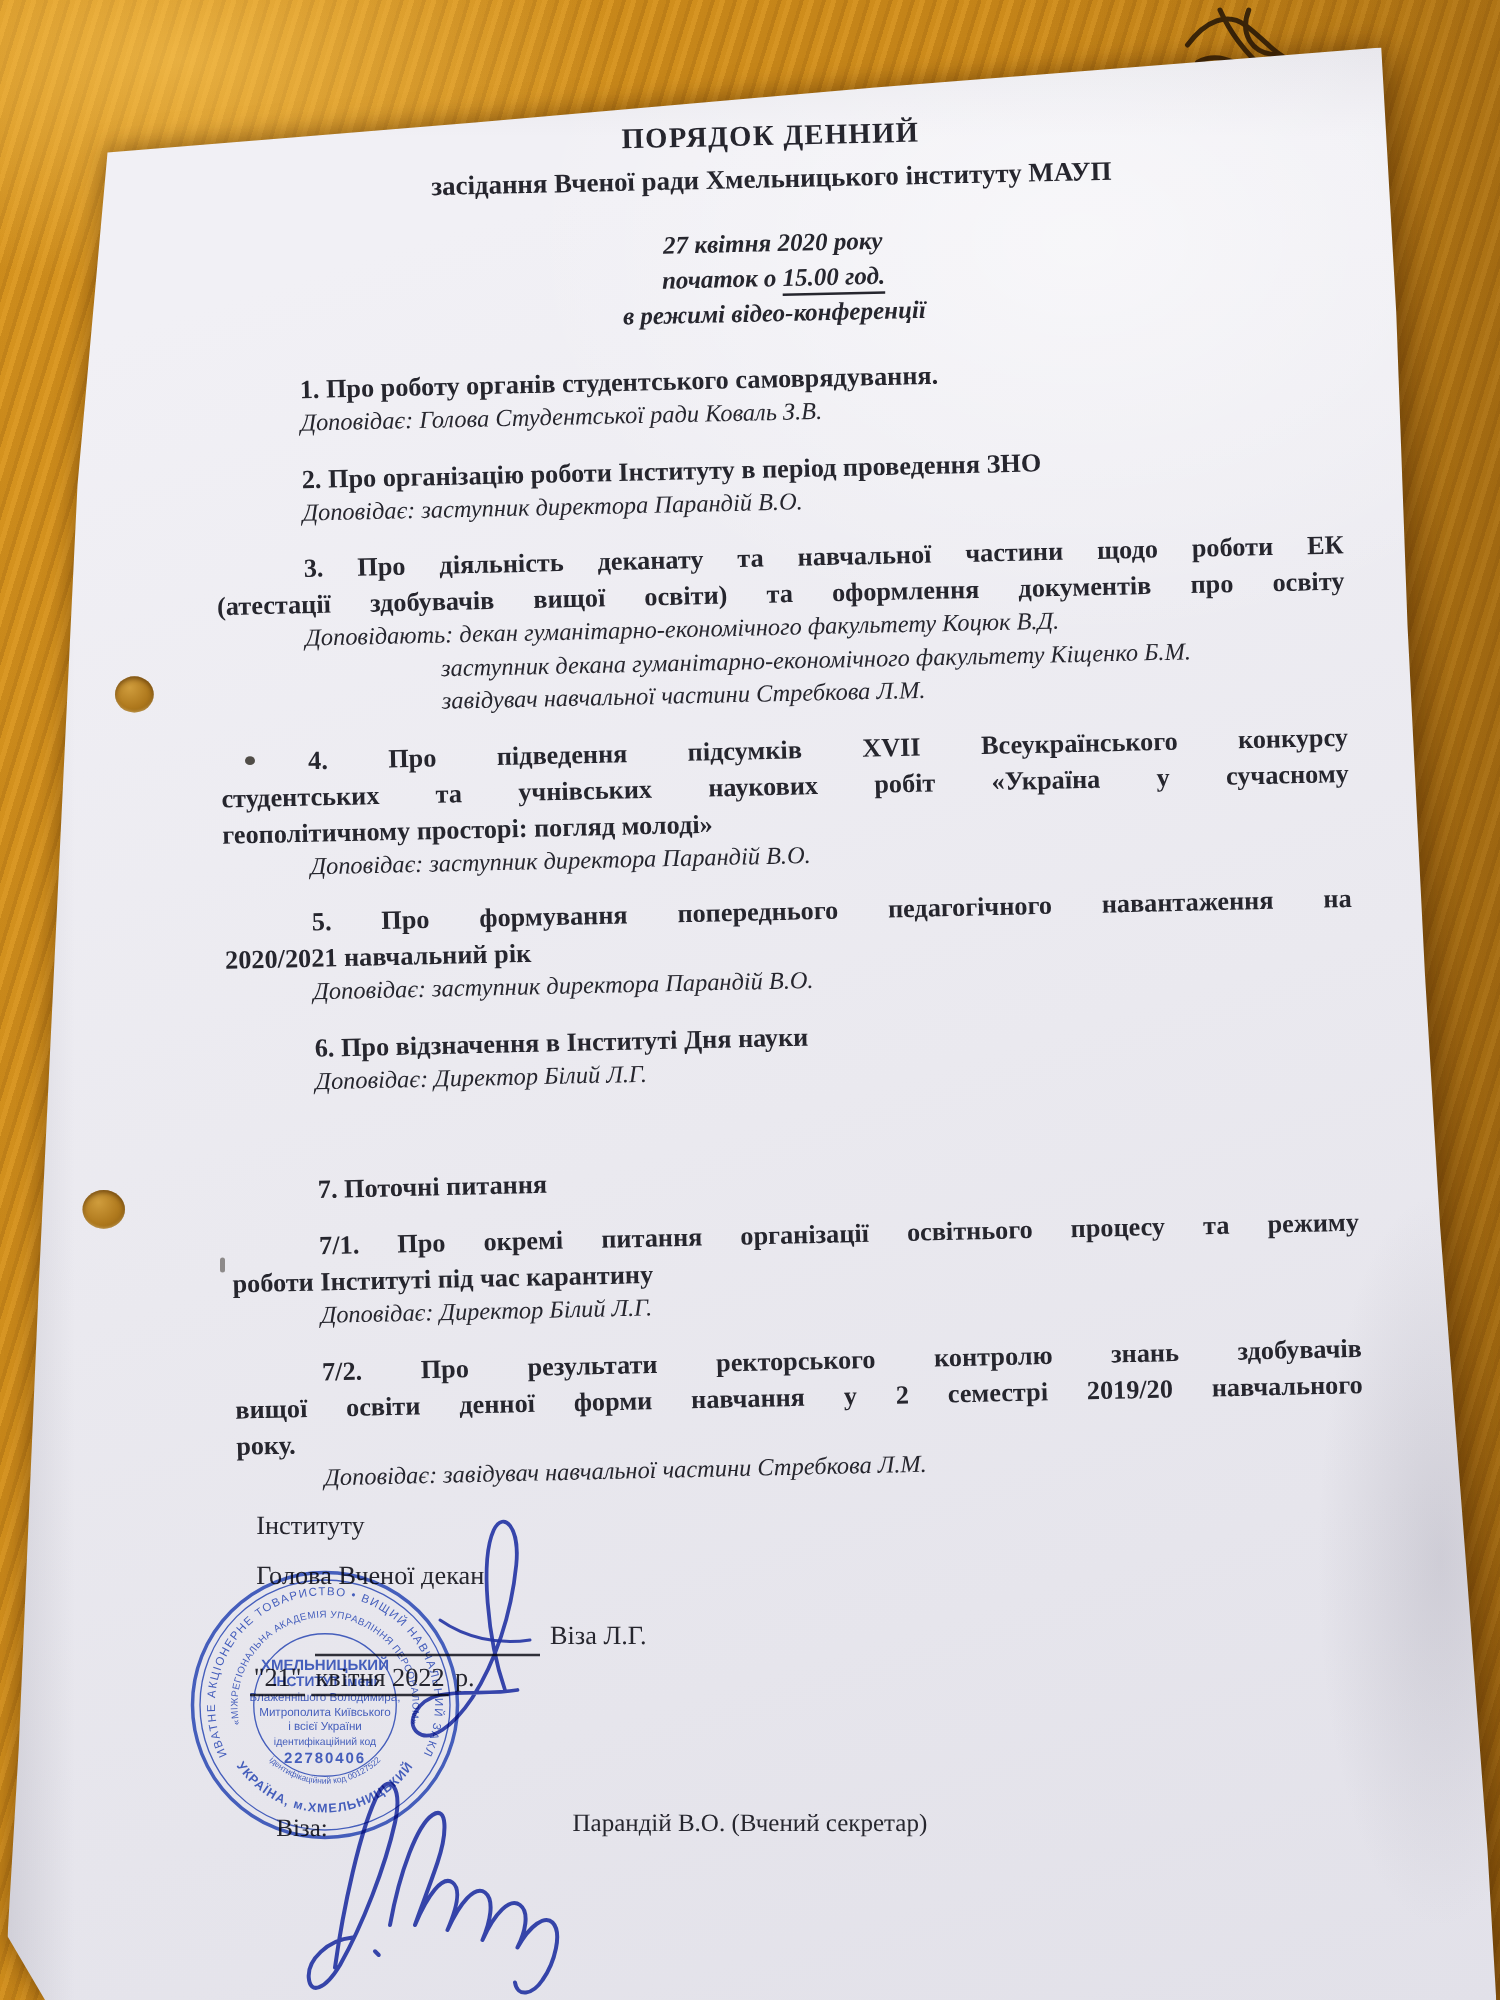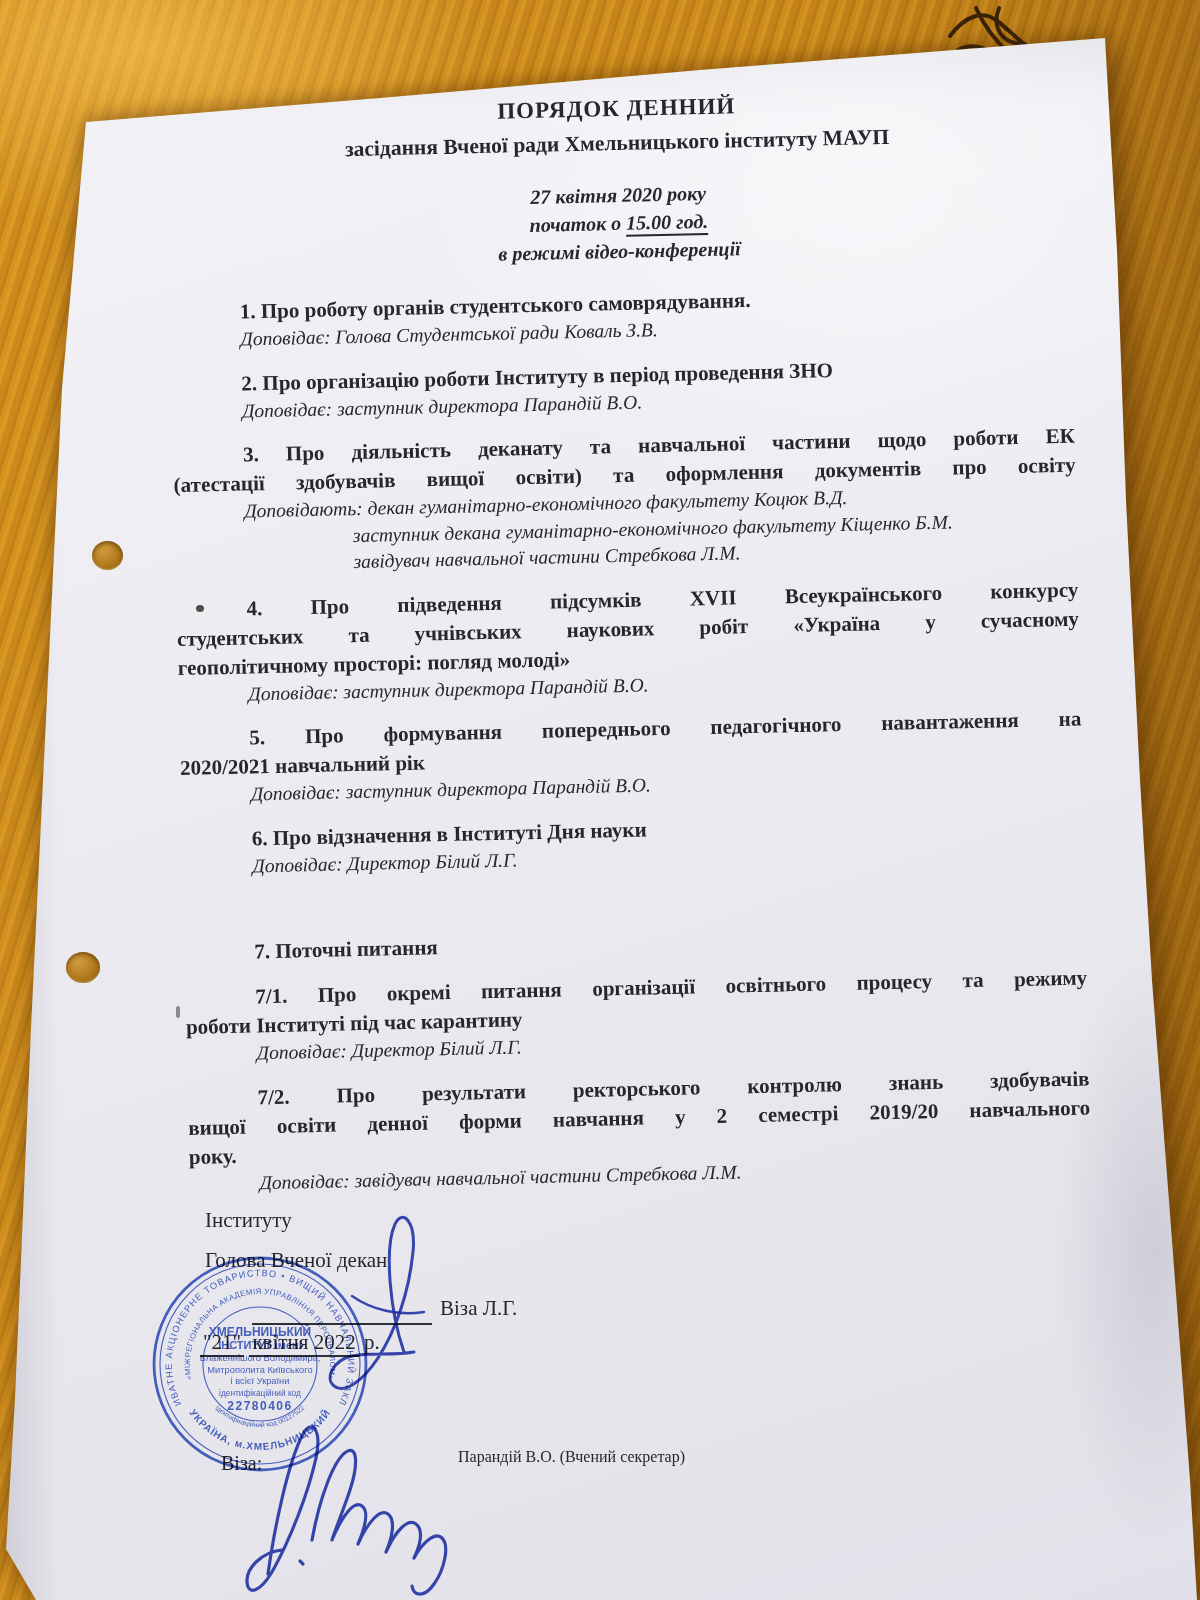--- a/index.html
+++ b/index.html
@@ -65,21 +65,21 @@
   
   .approval{position:absolute;inset:0;z-index:3;font-size:21px;}
   .approval > div{position:absolute;white-space:nowrap;}
   .ap-agreed{left:205px;top:1208px;}
   .ap-role{left:205px;top:1248px;}
   .ap-name{left:440px;top:1296px;}
   .sign-blank{left:252px;top:1299px;width:180px;height:24px;border-bottom:2px solid #2f2f38;}
   .ap-date{left:200px;top:1330px;}
   .u2{border-bottom:2px solid #2f2f38;padding:0 3px 1px 3px;}
   .ap-visa{left:190px;top:1452px;font-size:20px;margin-left:31px;}
-  .ap-secretary{left:458px;top:1448px;font-size:16px;}
+  .ap-secretary{left:458px;top:1448px;font-size:20px;}
 
   
   .stamp{position:absolute;left:146px;top:1248px;width:228px;height:232px;z-index:4;
     opacity:.86;mix-blend-mode:multiply;}
   .stamp text{font-family:"Liberation Sans","DejaVu Sans",sans-serif;fill:#2e4fc2;}
   .stamp circle{fill:none;stroke:#2e4fc2;}
   .ink{position:absolute;left:0;top:0;z-index:5;mix-blend-mode:multiply;pointer-events:none;}
   .ink path{fill:none;stroke:#2638b0;stroke-linecap:round;stroke-linejoin:round;opacity:.9;}
 </style>
 </head>

